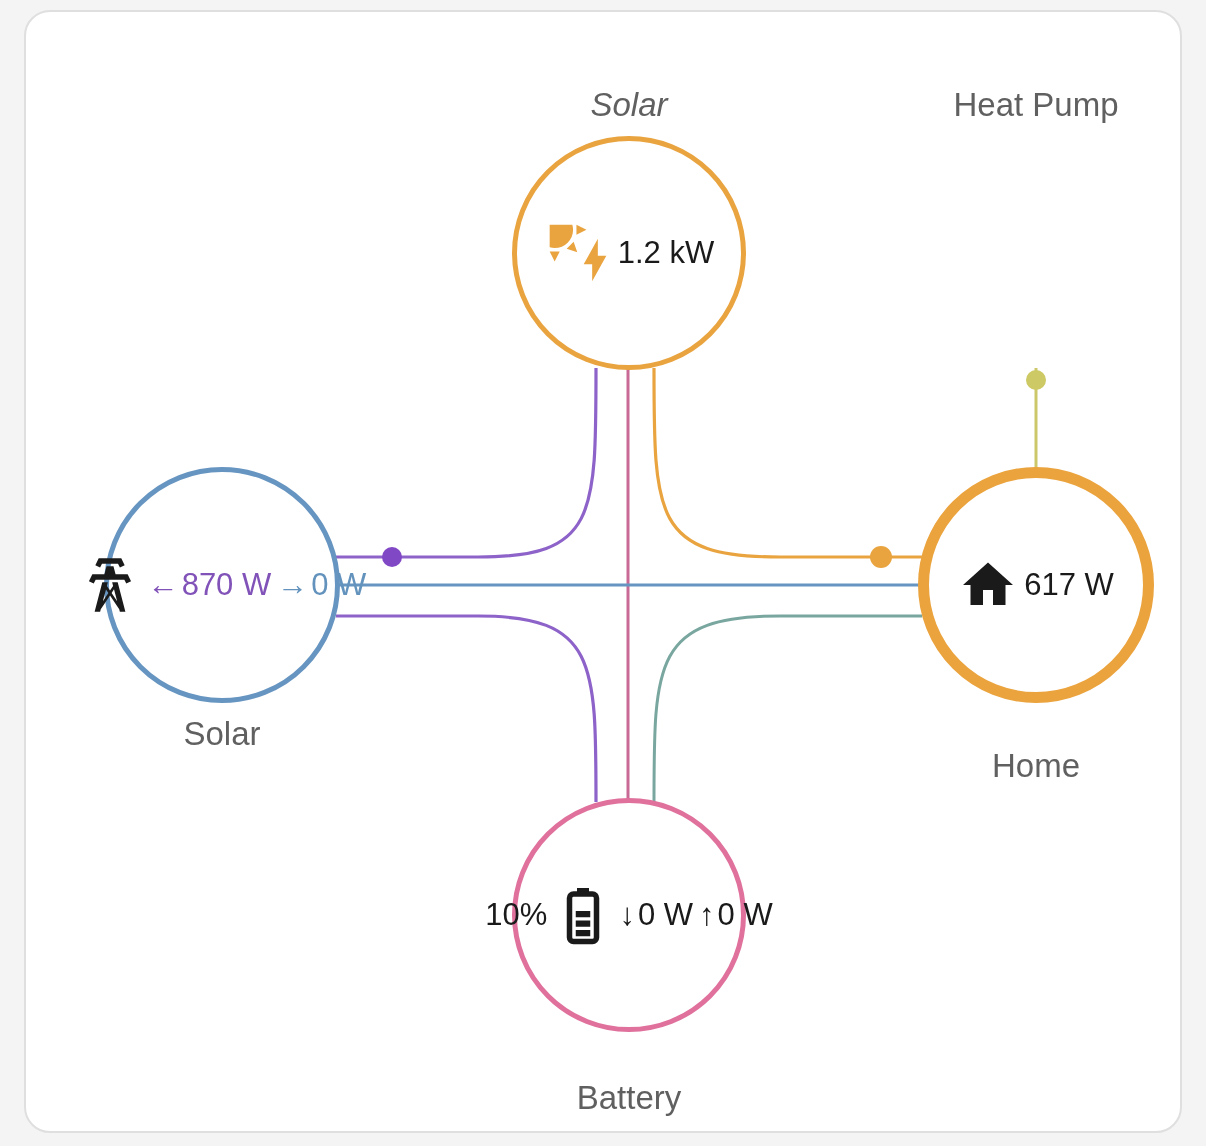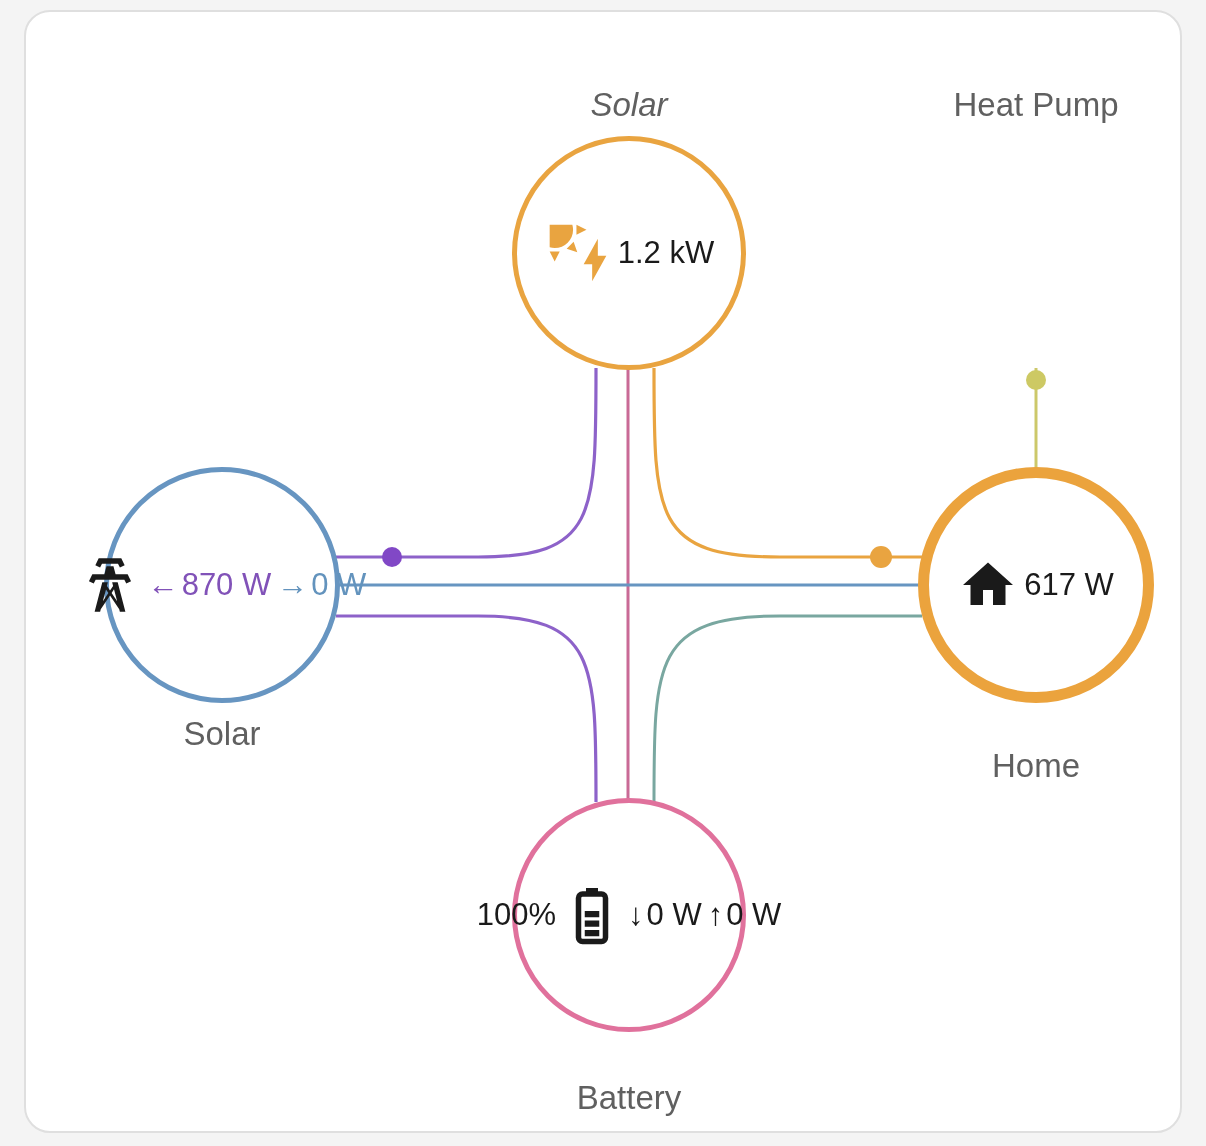--- a/index.html
+++ b/index.html
@@ -150,21 +150,21 @@
       <span class="icon icon-home">
         <svg viewBox="0 0 24 24">
             <path d="M10,20V14H14V20H19V12H22L12,3L2,12H5V20H10Z"></path>
           </svg>
       </span>
       <span class="node-value">617 W</span>
     </div>
     <div class="node-label lbl-home">Home</div>
 
     <div class="node node-battery">
-      <span class="node-value">100%</span>
+      <span class="node-value">10%</span>
       <span class="icon icon-battery">
         <svg viewBox="0 0 24 24">
           <rect class="bat-fill" x="9.6" y="1.2" width="4.8" height="3"></rect>
           <rect class="bat-stroke" x="6.6" y="3.6" width="10.8" height="19" rx="1.6"></rect>
           <rect class="bat-fill" x="9.1" y="10.4" width="5.8" height="2.5"></rect>
           <rect class="bat-fill" x="9.1" y="14.2" width="5.8" height="2.5"></rect>
           <rect class="bat-fill" x="9.1" y="18" width="5.8" height="2.5"></rect>
         </svg>
       </span>
       <span class="flow-row black-text">

